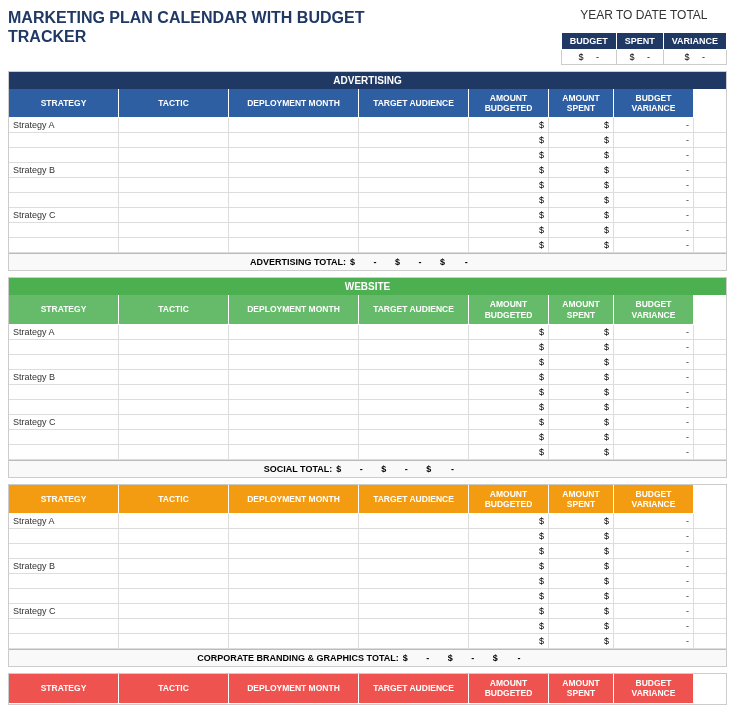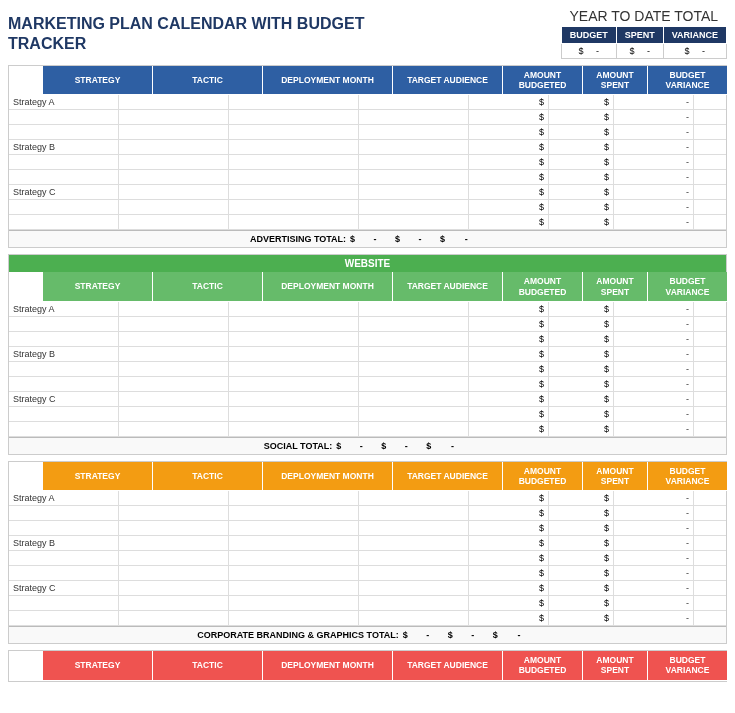--- a/index.html
+++ b/index.html
@@ -1,39 +1,39 @@
 <!DOCTYPE html>
 <html><head>
   <meta charset="utf-8">
   <style>
     * { margin: 0; padding: 0; box-sizing: border-box; }
     body { font-family: Arial, sans-serif; font-size: 10px; background: #fff; width: 735px; }
     
     .page { width: 735px; padding: 8px; }
     
-    .header-row { display: flex; align-items: center; justify-content: space-between; margin-bottom: 6px; }
+    .header-row { display: flex; align-items: flex-start; justify-content: space-between; margin-bottom: 6px; }
     
     .main-title { font-size: 16px; font-weight: bold; color: #1f3864; text-transform: uppercase; max-width: 380px; line-height: 1.2; }
     
     .ytd-section { text-align: center; }
-    .ytd-label { font-size: 14px; color: #333; margin-bottom: 2px; text-align: center; }
+    .ytd-label { font-size: 12px; color: #333; margin-bottom: 10px; text-align: center; }
     .ytd-table { border-collapse: collapse; }
     .ytd-table th { background: #1f3864; color: #fff; font-size: 9px; font-weight: bold; padding: 3px 8px; border: 1px solid #fff; text-align: center; }
     .ytd-table td { font-size: 9px; padding: 2px 8px; border: 1px solid #ccc; text-align: center; background: #fff; }
     
     .section { margin-bottom: 6px; border: 1px solid #ccc; }
     
     .section-header { text-align: center; font-weight: bold; font-size: 10px; color: #fff; padding: 3px; }
     
     .advertising-header { background: #1f3864; }
     .website-header { background: #4caf50; }
     .branding-header { background: #e67e22; }
     .social-header { background: #e53935; }
     
-    .col-headers { display: grid; grid-template-columns: 110px 110px 130px 110px 80px 65px 80px; margin-left: 34px; }
+    .col-headers { display: grid; grid-template-columns: 110px 110px 130px 110px 80px 65px 80px; }
     
     .col-header { 
       font-size: 8.5px; font-weight: bold; color: #fff; 
       padding: 4px 3px; text-align: center; 
       border-right: 1px solid #fff; border-bottom: 1px solid #fff;
       display: flex; align-items: center; justify-content: center;
       line-height: 1.2;
     }
     
     .advertising-col { background: #2e5fa3; }
@@ -90,20 +90,21 @@
           <td>$&nbsp;&nbsp;&nbsp;&nbsp;&nbsp;-</td>
           <td>$&nbsp;&nbsp;&nbsp;&nbsp;&nbsp;-</td>
           <td>$&nbsp;&nbsp;&nbsp;&nbsp;&nbsp;-</td>
         </tr>
       </tbody>
         </table>
     </div>
   </div>
 
   <div class="section">
+    <div class="section-header advertising-header">ADVERTISING</div>
 
     <div class="col-headers">
       <div class="col-header advertising-col">STRATEGY</div>
       <div class="col-header advertising-col">TACTIC</div>
       <div class="col-header advertising-col">DEPLOYMENT MONTH</div>
       <div class="col-header advertising-col">TARGET AUDIENCE</div>
       <div class="col-header advertising-col">AMOUNT BUDGETED</div>
       <div class="col-header advertising-col">AMOUNT SPENT</div>
       <div class="col-header advertising-col">BUDGET VARIANCE</div>
     </div>

